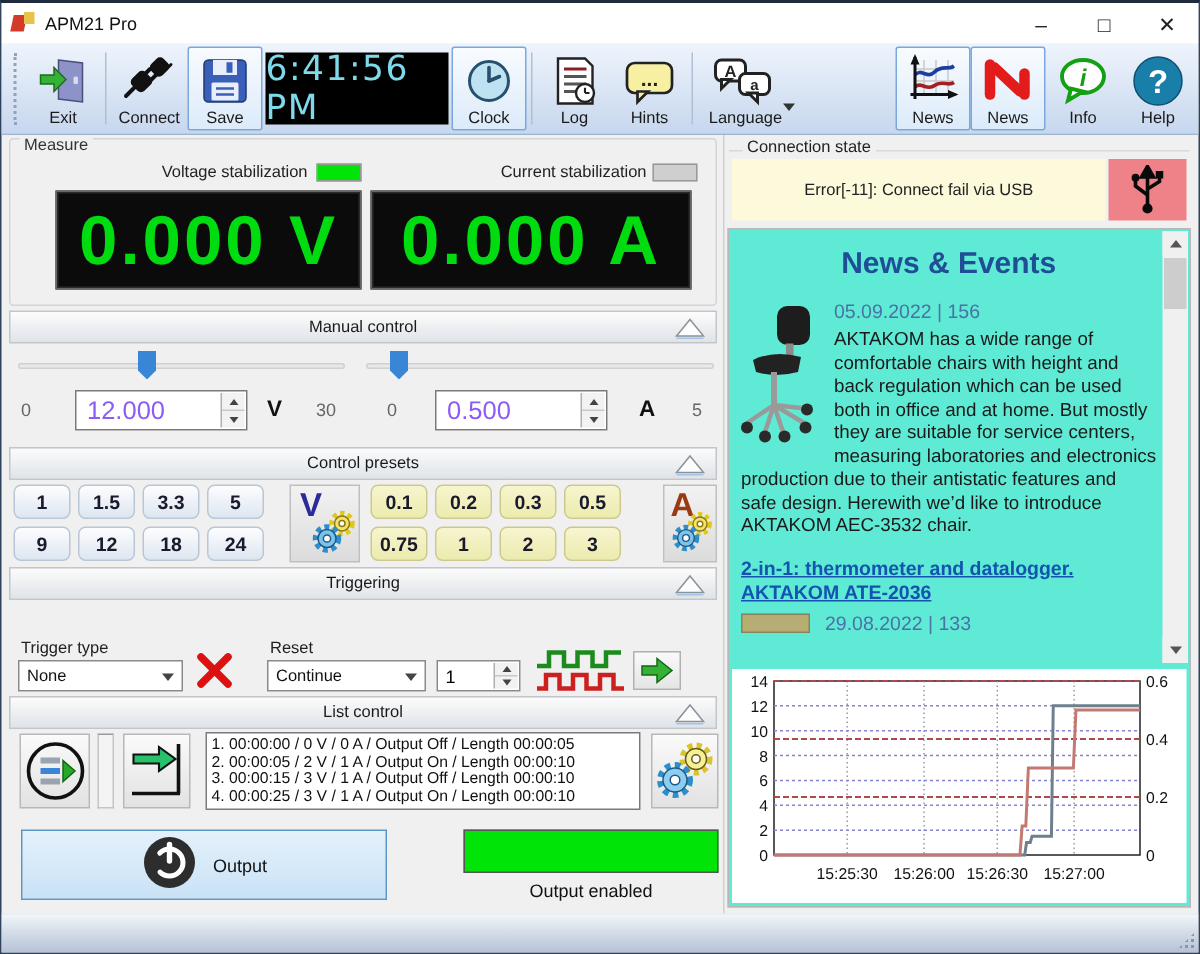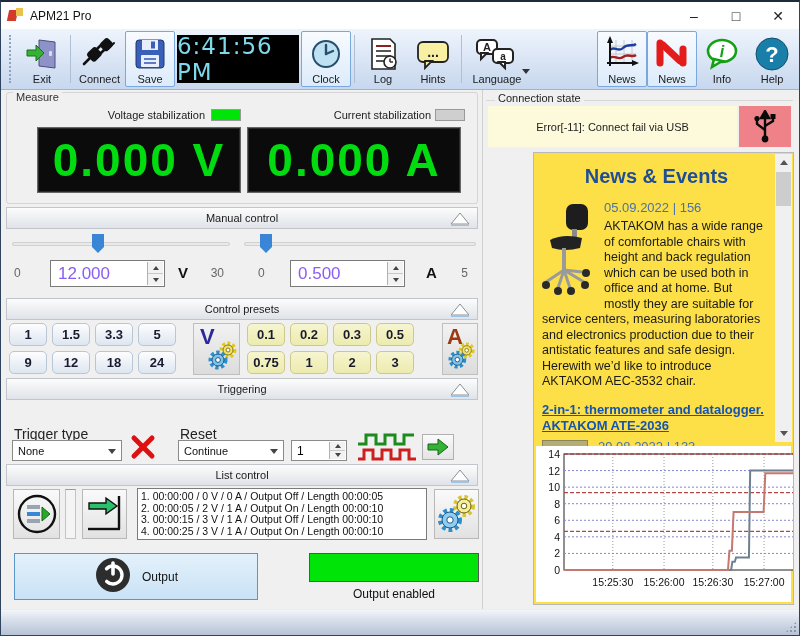--- a/index.html
+++ b/index.html
@@ -78,21 +78,21 @@
   .pbtn.blue { background:linear-gradient(#fdfdfe,#dde6f1); border:1px solid #b9c6d6; }
   .pbtn.yellow { background:linear-gradient(#f7f5cf,#ecebae); border:1px solid #cdc98e; }
   .letter-btn { position:absolute; height:52px; background:linear-gradient(#f2f2f2,#dcdcdc);
     border:1px solid #bfbfbf; }
   .letter-btn .ltr { position:absolute; top:0; left:6px; font-size:22px; font-weight:bold; }
   .letter-btn .gears { position:absolute; right:1px; bottom:0; }
   
   .off-bar { position:absolute; background:#faf8d8; display:flex; align-items:center; justify-content:center;
     font-size:11px; color:#222; }
   .off-ind { position:absolute; right:30px; width:24px; height:11px; background:#8a8a8a; border:1px solid #777; }
-  .small-label { position:absolute; font-size:14px; color:#222; }
+  .small-label { position:absolute; font-size:11px; color:#222; }
   .combo { position:absolute; height:21px; background:#fff; border:1px solid #8a8a8a; font-size:11px;
     color:#111; display:flex; align-items:center; padding-left:5px; }
   .combo .dd { position:absolute; right:5px; top:8px; width:0; height:0;
     border-left:4px solid transparent; border-right:4px solid transparent; border-top:5px solid #444; }
   .spin-box { position:absolute; height:21px; background:#fff; border:1px solid #8a8a8a; font-size:12px;
     display:flex; align-items:center; padding-left:5px; }
   .icon-btn { position:absolute; display:flex; align-items:center; justify-content:center; }
   
   .lc-btn { position:absolute; height:50px; background:linear-gradient(#fafafa,#e2e2e2);
     border:1px solid #b8b8b8; display:flex; align-items:center; justify-content:center; }
@@ -105,22 +105,22 @@
     font-size:12px; color:#111; }
   .out-bar { position:absolute; height:29px; background:#00e408; border:1px solid #555; }
   .out-label { position:absolute; font-size:12px; color:#111; text-align:center; }
   
   .conn-label { position:absolute; top:2px; left:12px; font-size:11px; color:#222; background:#f0f0f0; padding:0 3px; z-index:2;}
   .conn-box { position:absolute; top:10px; left:3px; right:3px; height:50px; border-top:1px solid #d8d8d8; }
   .err-bar { position:absolute; top:5px; left:2px; right:56px; height:41px; background:#fcfada;
     display:flex; align-items:center; justify-content:center; font-size:11px; color:#222; }
   .usb-box { position:absolute; top:5px; right:2px; width:52px; height:41px; background:#ef8288;
     display:flex; align-items:center; justify-content:center; }
-  .news-panel { position:absolute; top:62px; left:2px; right:2px; bottom:4px; background:#fde047;
-    border:1px solid #b8b8b8; overflow:hidden;margin-left:48px; }
+  .news-panel { position:absolute; top:62px; left:2px; right:2px; bottom:4px; background:#5eead4;
+    border:1px solid #b8b8b8; overflow:hidden; }
   .news-content { position:absolute; top:0; left:0; right:18px; padding:8px 4px 0 8px; }
   .news-heading { text-align:center; font-size:20px; font-weight:bold; color:#1f4e96; margin:4px 0 12px; }
   .art-title { font-size:13px; font-weight:bold; color:#1453b0; text-decoration:underline; line-height:16px; margin-bottom:6px; cursor:pointer;}
   .chair-img { float:left; margin:2px 8px 2px 0; }
   .art-date { font-size:13px; color:#4a72a8; margin-bottom:4px; }
   .art-body { font-size:12.5px; color:#1a1a1a; line-height:15.5px; }
   .art2 { clear:both; padding-top:12px; }
   .art2-row { display:flex; align-items:center; gap:10px; margin-top:5px; }
   .dev-img { width:46px; height:13px; background:#b5ad74; border:1px solid #8a845a; }
   

